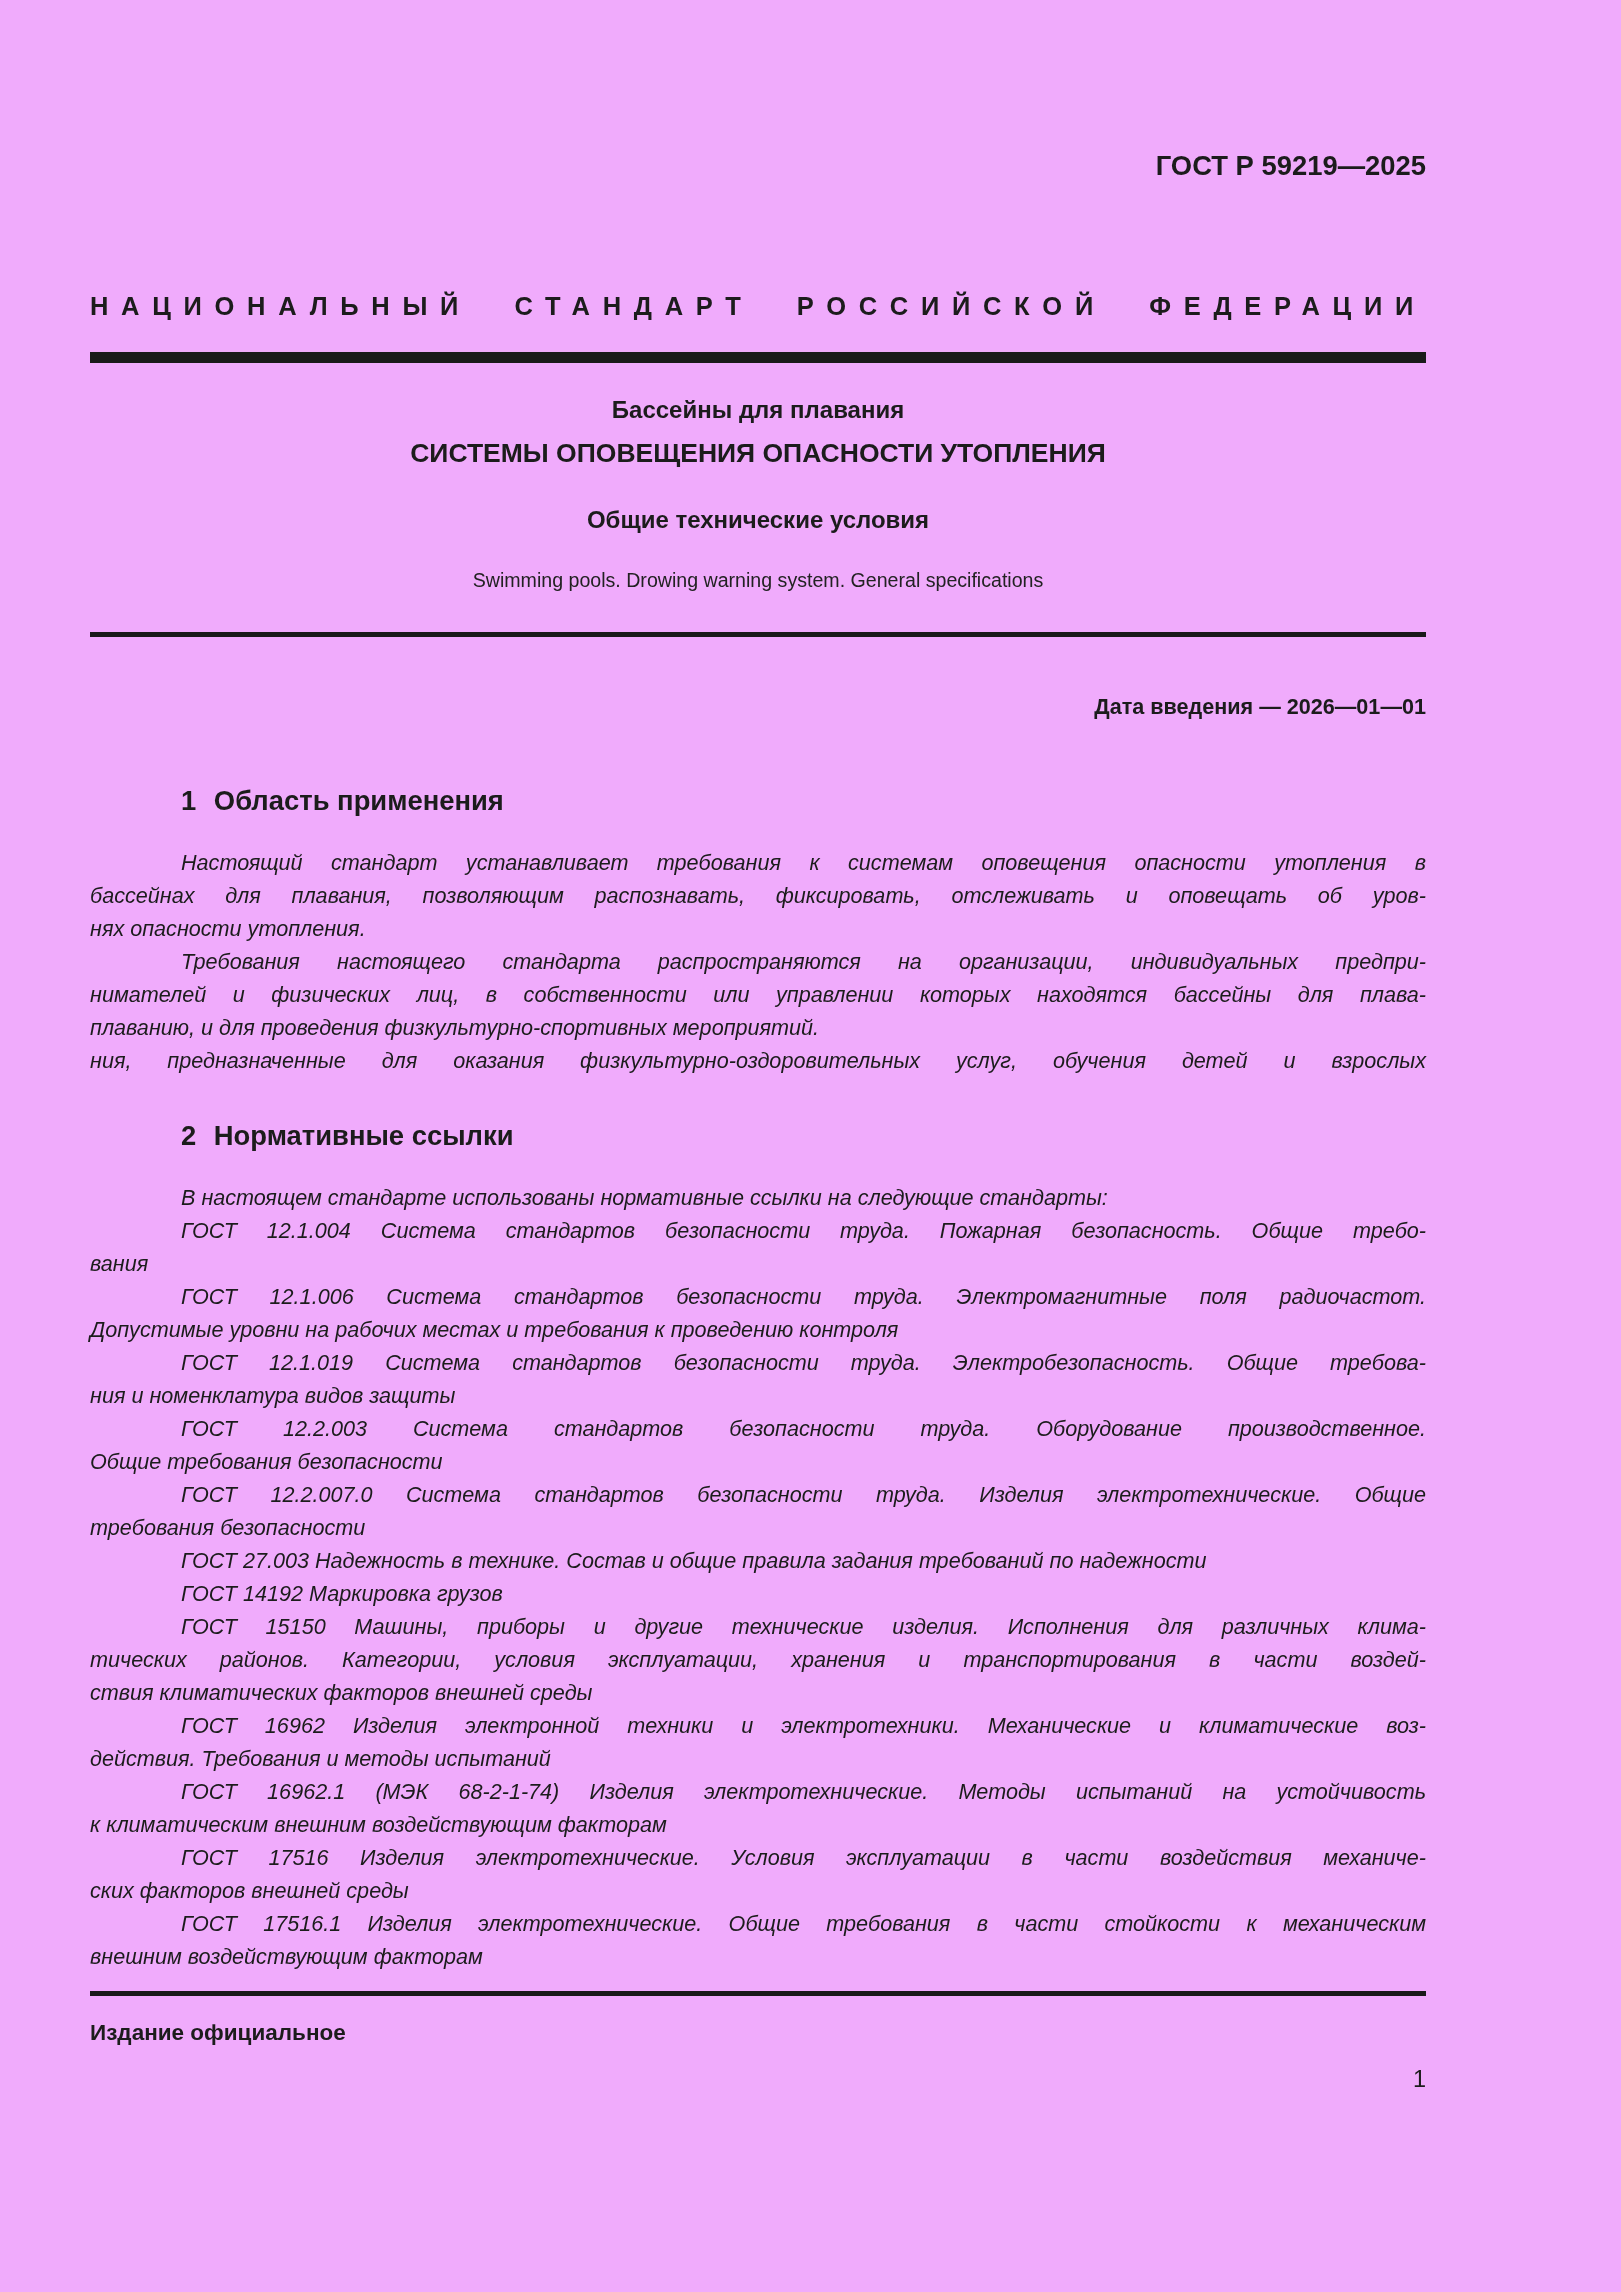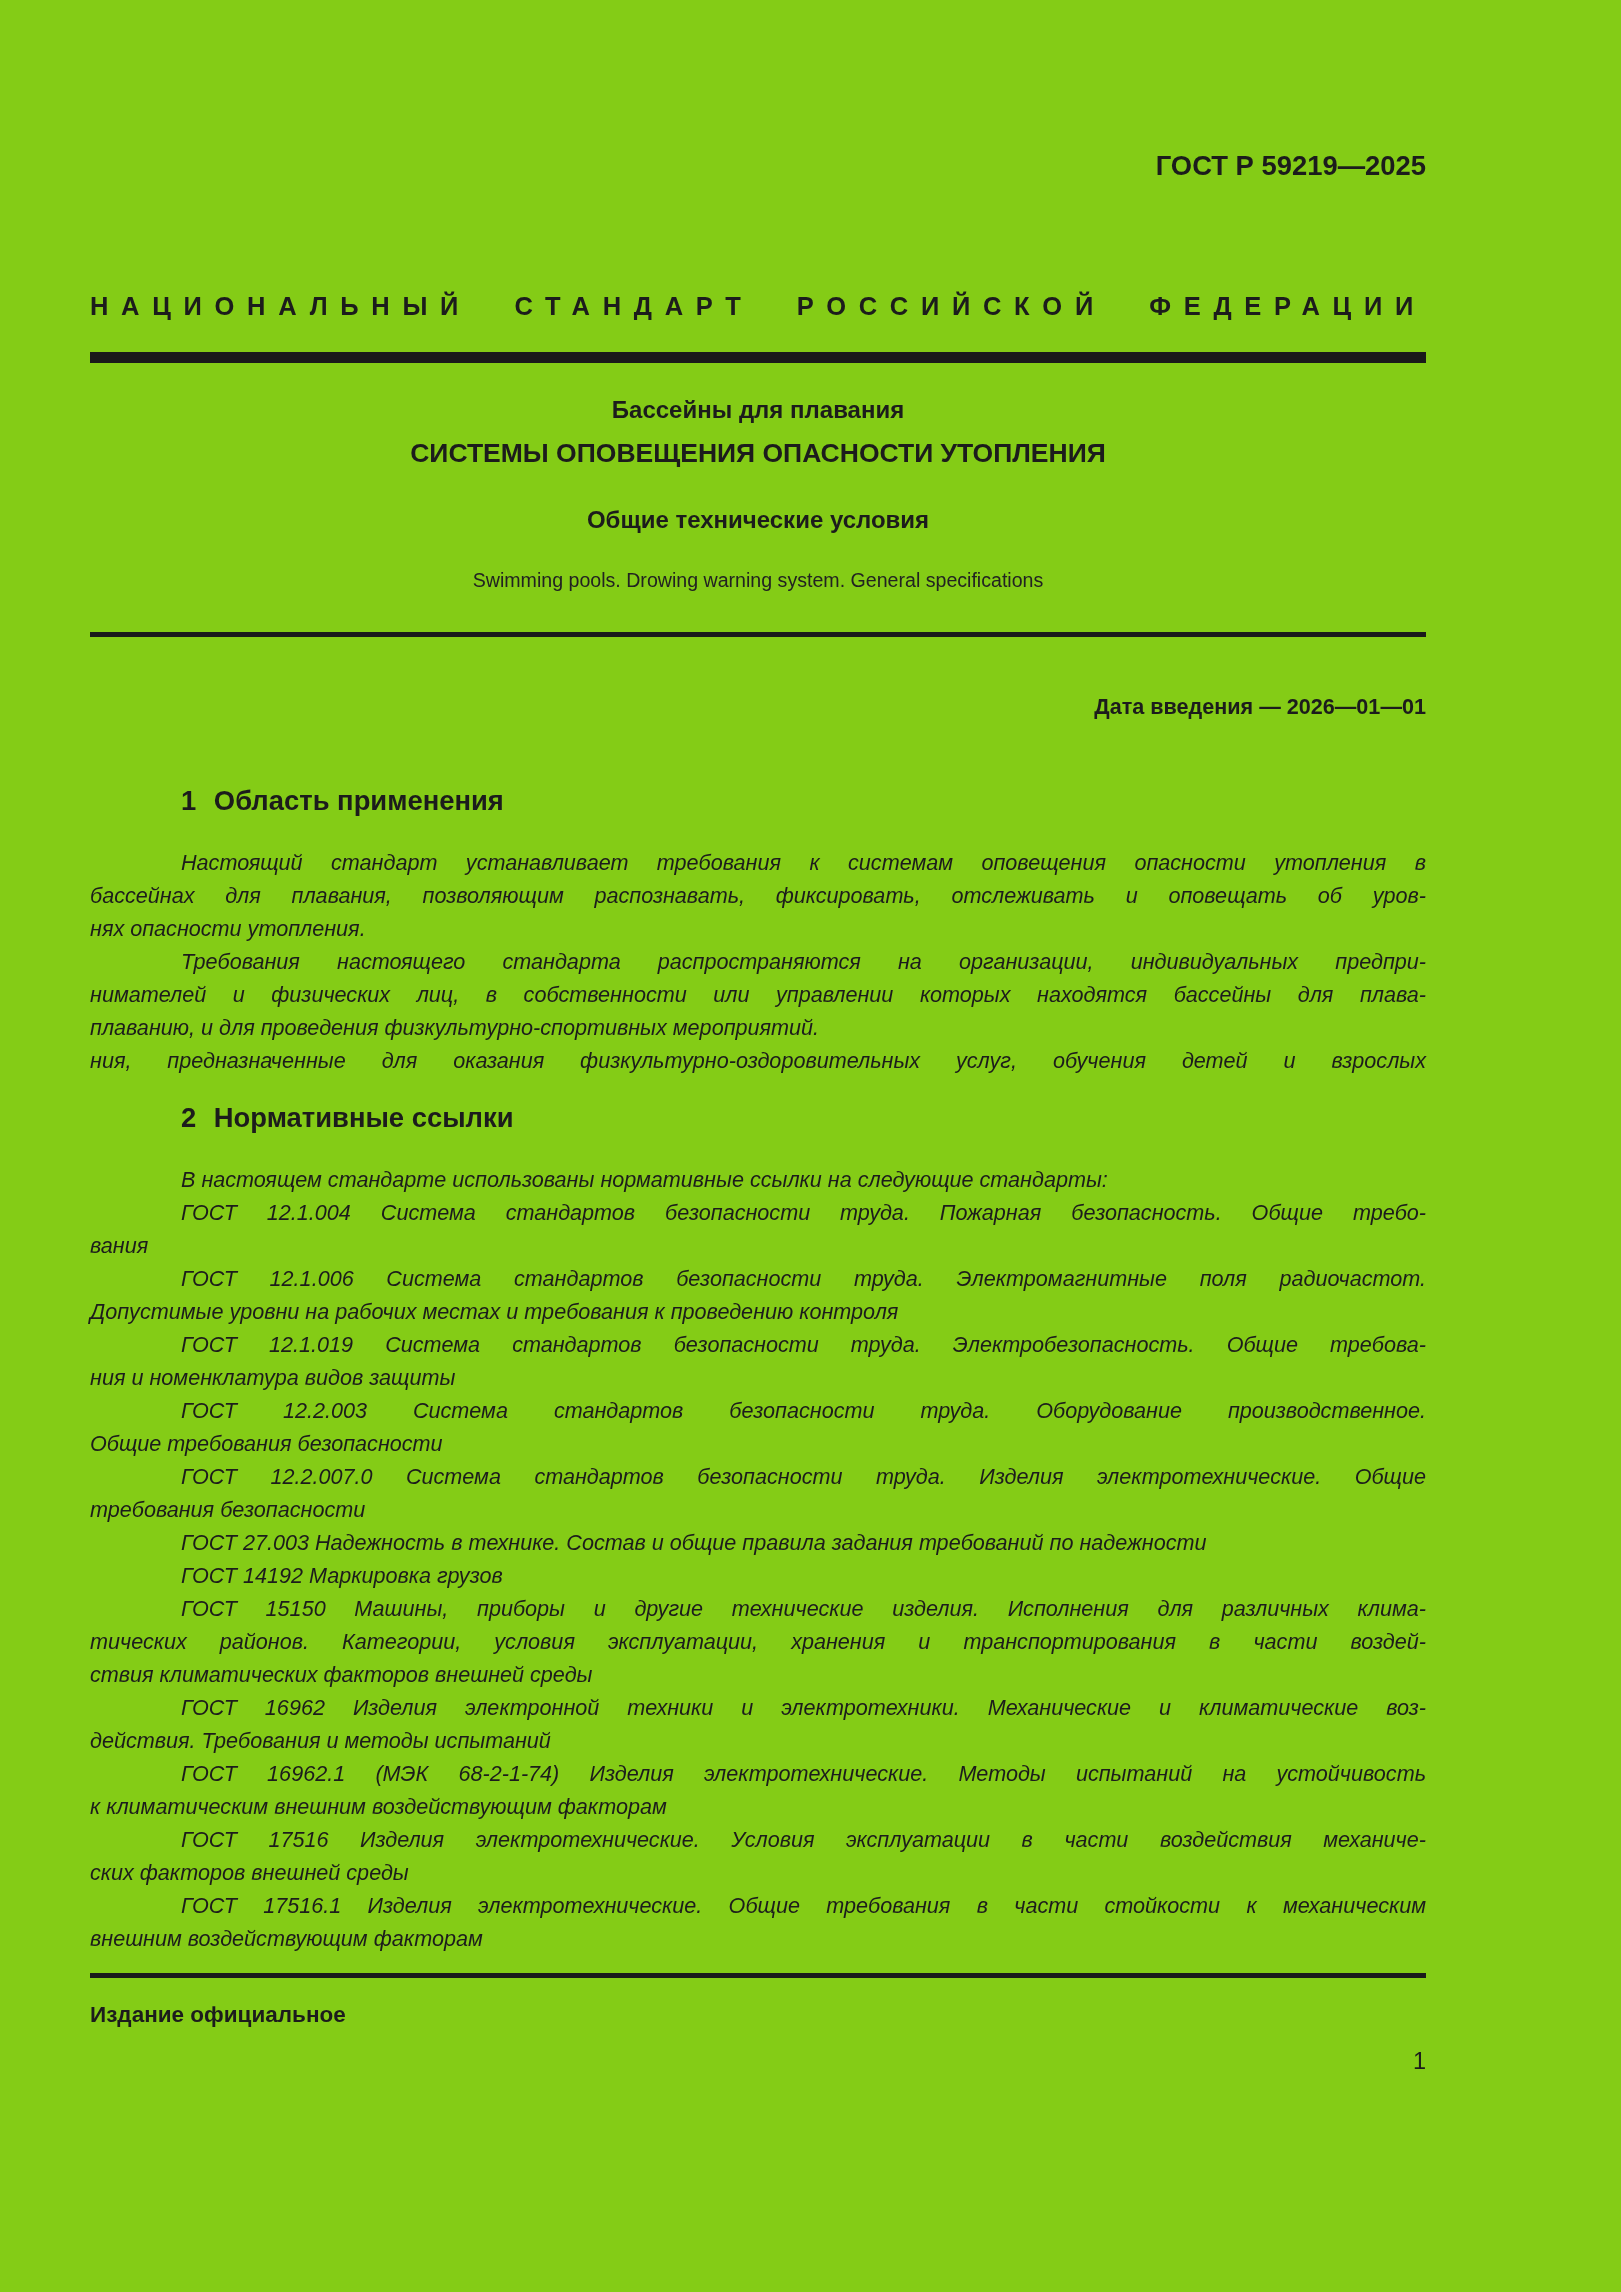--- a/index.html
+++ b/index.html
@@ -2,21 +2,21 @@
 <html lang="ru"><head>
 <meta charset="utf-8">
 <style>
   html,body{margin:0;padding:0;background:#ffffff;}
   body{
     width:1621px;height:2293px;position:relative;
     font-family:"Liberation Sans","DejaVu Sans",sans-serif;
     color:#1c1c1c;
     -webkit-font-smoothing:antialiased;
   }
-  .page{position:absolute;left:0;top:0;width:1621px;height:2293px;background:#84cc16;overflow:hidden;}
+  .page{position:absolute;left:0;top:0;width:1621px;height:2293px;background:#f0abfc;overflow:hidden;}
   .content{position:absolute;left:90px;top:0;width:1336px;}
 
   .doc-number{
     margin-top:149px;
     text-align:right;
     font-size:27.4px;font-weight:bold;line-height:33px;
     white-space:nowrap;
   }
   .banner{
     margin-top:108px;
@@ -39,21 +39,21 @@
     margin-top:53px;text-align:right;
     font-size:21.6px;font-weight:bold;line-height:33px;
   }
 
   .section-heading{
     font-size:27.4px;font-weight:bold;line-height:33px;
     padding-left:91px;
   }
   .section-heading .sec-num{display:inline-block;margin-right:17.6px;}
   .heading-1{margin-top:61px;}
-  .heading-next{margin-top:24px;}
+  .heading-next{margin-top:42px;}
 
   .para-block{margin-top:29px;font-style:italic;}
   .para{margin:0;}
   .line{
     font-size:21.6px;line-height:33px;
     text-align:justify;text-align-last:justify;
     -moz-text-align-last:justify;
     white-space:normal;
   }
   .line.first{text-indent:91px;}

